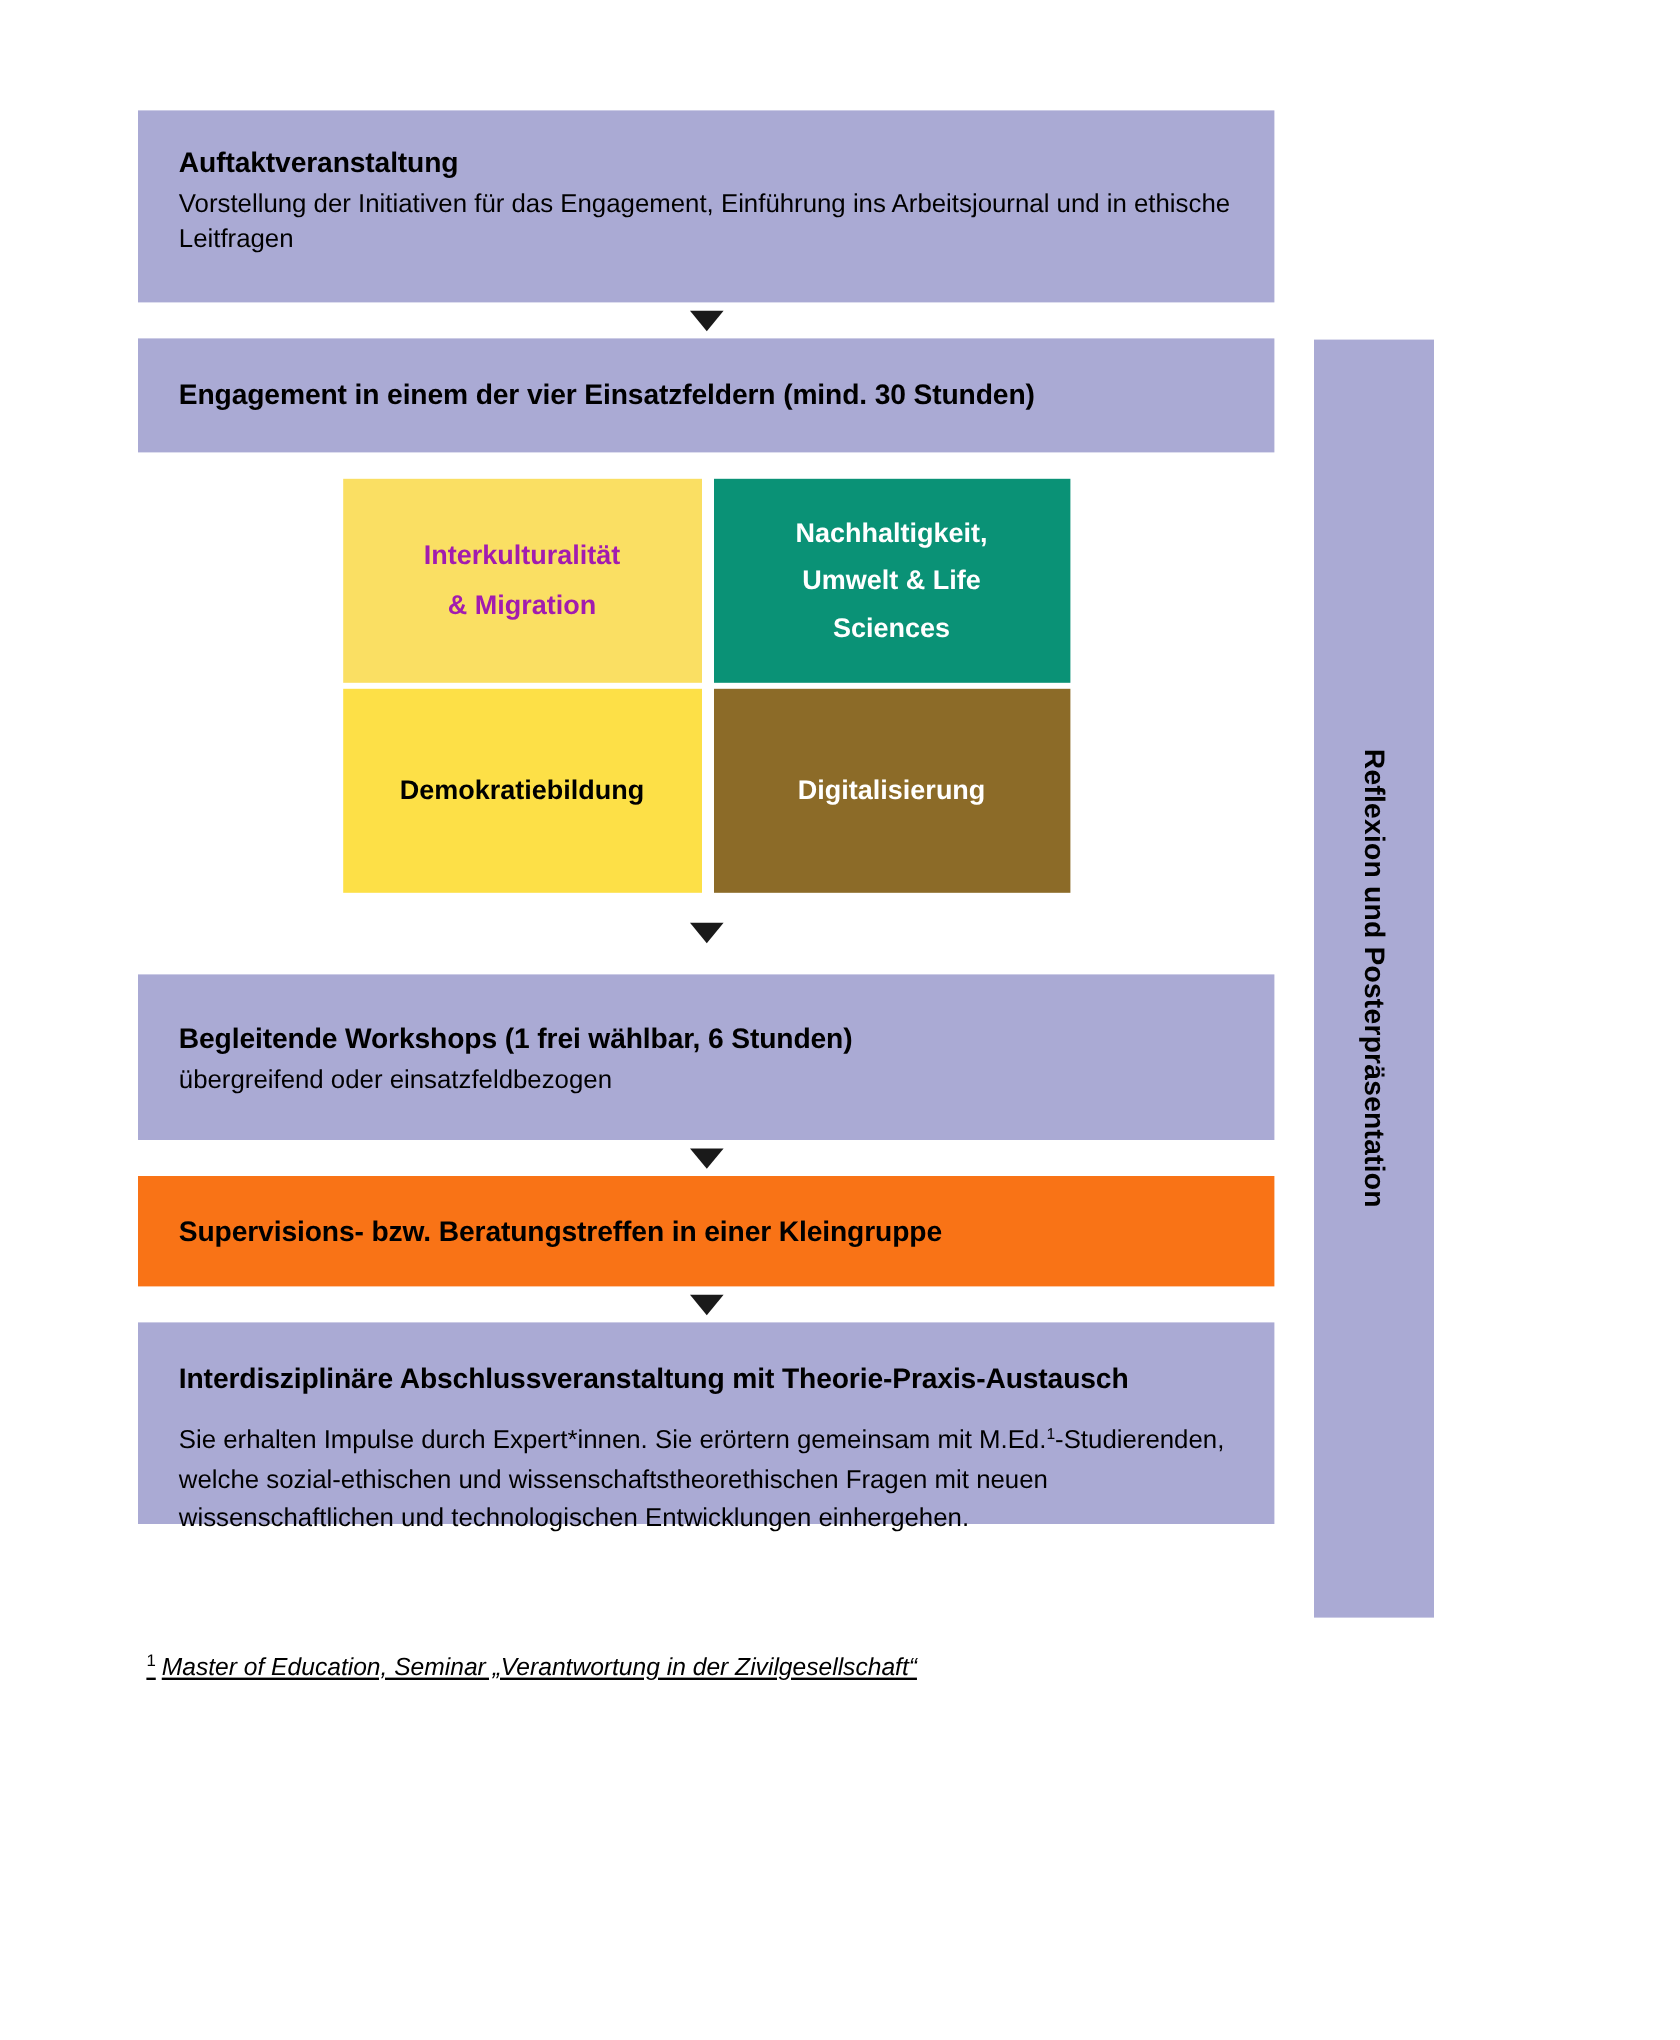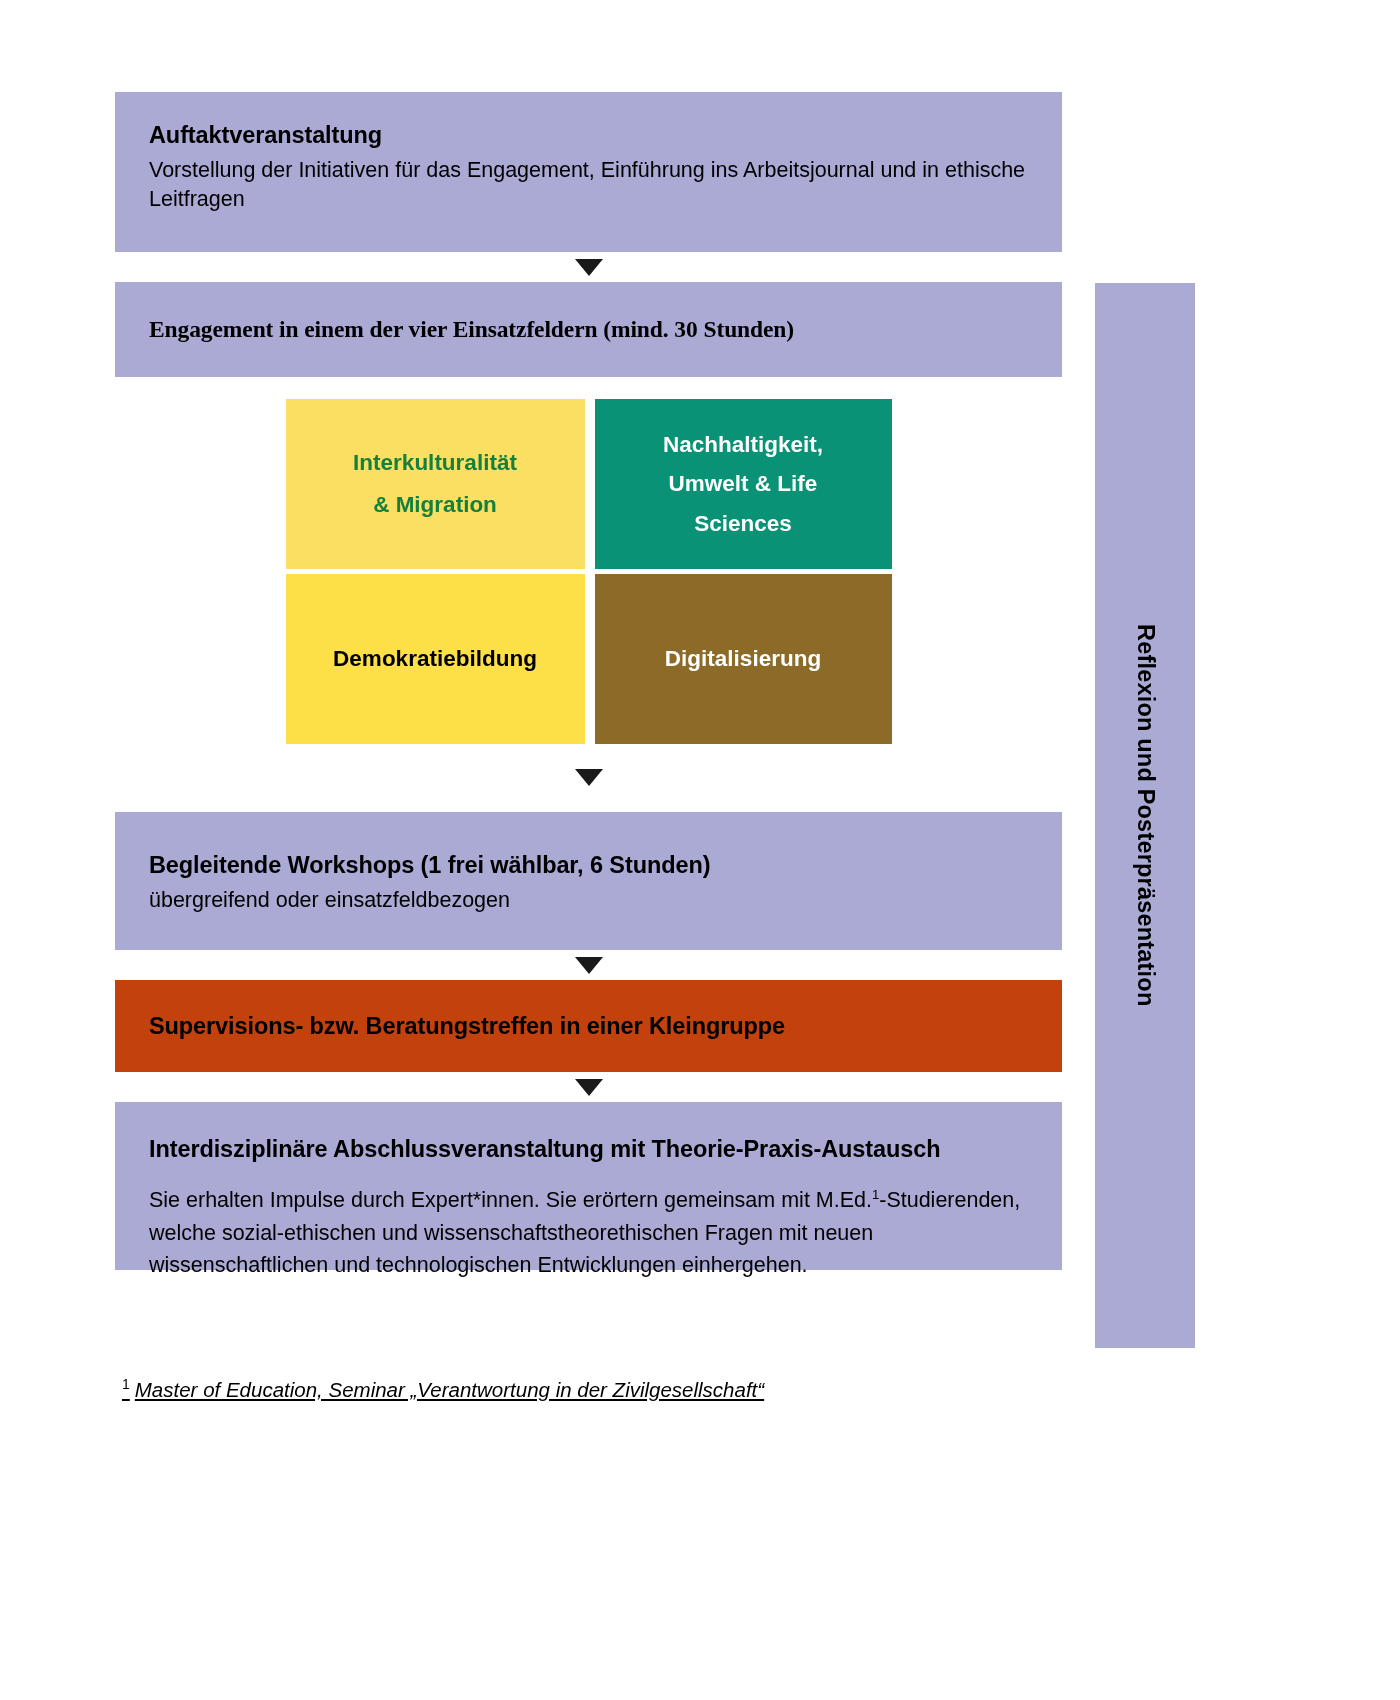--- a/index.html
+++ b/index.html
@@ -46,21 +46,21 @@
 
   .stage-sub {
     font-size: 21.5px;
     font-weight: normal;
     line-height: 1.33;
     margin: 6px 0 0 0;
   }
 
   
   #stage-kickoff   { height: 160px; padding-top: 28px; }
-  #stage-engagement{ height: 95px;  display: flex; align-items: center; padding-top: 0; padding-bottom: 0; font-family: Liberation Serif, serif;}
+  #stage-engagement{ height: 95px;  display: flex; align-items: center; padding-top: 0; padding-bottom: 0;}
   #stage-workshops { height: 138px; padding-top: 38px; }
   #stage-supervision{height: 92px;  display: flex; align-items: center; padding-top: 0; padding-bottom: 0;}
   #stage-final     { height: 168px; padding-top: 32px; }
 
   #stage-final .stage-sub { margin-top: 20px; line-height: 1.52; }
 
   .sup-mark {
     font-size: 13px;
     vertical-align: super;
     line-height: 0;
@@ -162,21 +162,21 @@
       <div class="arrow-down" style="border-top-color: rgb(26, 26, 26);"></div>
     </div>
 
     <div class="stage" id="stage-engagement" style="background: rgb(170, 170, 212);">
       <div class="stage-title">Engagement in einem der vier Einsatzfeldern (mind. 30 Stunden)</div>
     </div>
 
     <div class="fields-wrap">
       <div class="fields-grid">
 
-        <div class="field-tile two-line" id="tile-interkulturalitaet" style="background: rgb(250, 223, 99); color: #15803d;">
+        <div class="field-tile two-line" id="tile-interkulturalitaet" style="background: rgb(250, 223, 99); color: #a21caf;">
           <span>
             <span>Interkulturalität</span><br>
             <span>&amp; Migration</span>
           </span>
         </div>
 
         <div class="field-tile three-line" id="tile-nachhaltigkeit" style="background: rgb(10, 146, 118); color: rgb(255, 255, 255);">
           <span>
             <span>Nachhaltigkeit,</span><br>
             <span>Umwelt &amp; Life</span><br>
@@ -201,21 +201,21 @@
 
     <div class="stage" id="stage-workshops" style="background: rgb(170, 170, 212); margin-top: 20px;">
       <div class="stage-title">Begleitende Workshops (1 frei wählbar, 6 Stunden)</div>
       <div class="stage-sub">übergreifend oder einsatzfeldbezogen</div>
     </div>
 
     <div class="arrow-row">
       <div class="arrow-down" style="border-top-color: rgb(26, 26, 26);"></div>
     </div>
 
-    <div class="stage" id="stage-supervision" style="background: #c2410c;">
+    <div class="stage" id="stage-supervision" style="background: #f97316;">
       <div class="stage-title">Supervisions- bzw. Beratungstreffen in einer Kleingruppe</div>
     </div>
 
     <div class="arrow-row">
       <div class="arrow-down" style="border-top-color: rgb(26, 26, 26);"></div>
     </div>
 
     <div class="stage" id="stage-final" style="background: rgb(170, 170, 212);">
       <div class="stage-title">Interdisziplinäre Abschlussveranstaltung mit Theorie-Praxis-Austausch</div>
       <div class="stage-sub"><span>Sie erhalten Impulse durch Expert*innen. Sie erörtern gemeinsam mit M.Ed.</span><span class="sup-mark">1</span><span>-Studierenden, welche sozial-ethischen und wissenschaftstheorethischen Fragen mit neuen wissenschaftlichen und technologischen Entwicklungen einhergehen.</span></div>

